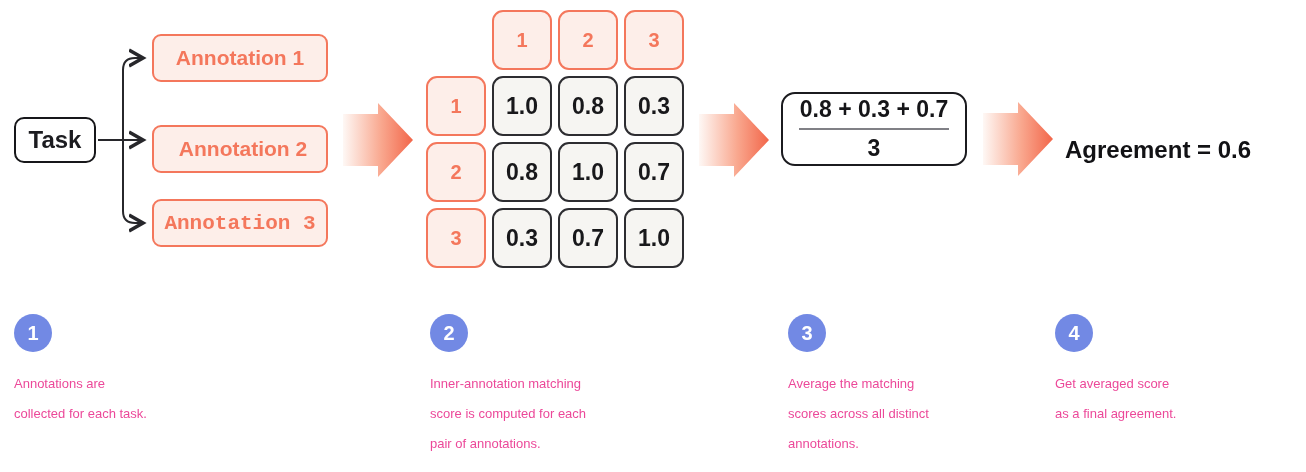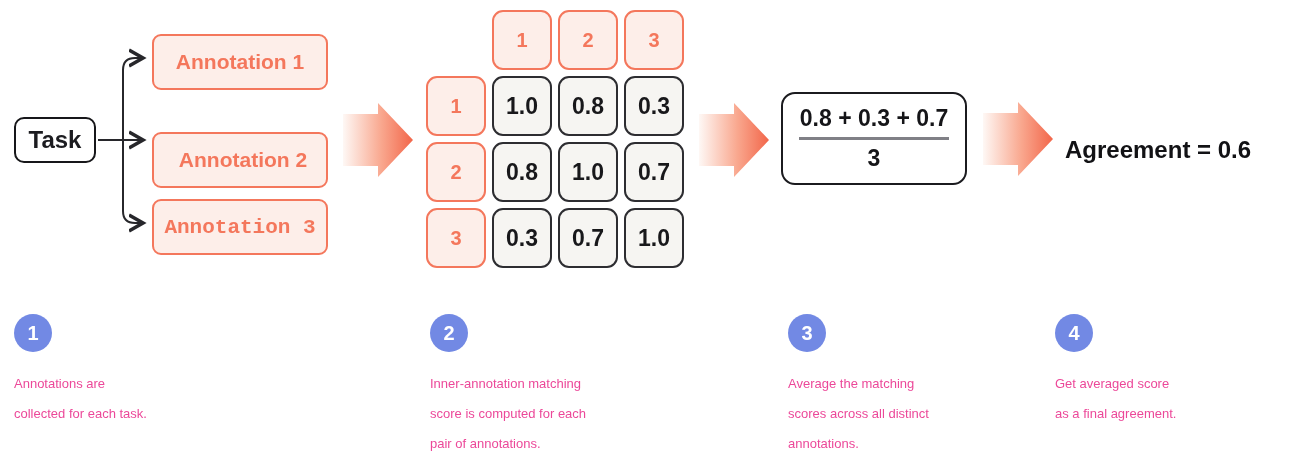--- a/index.html
+++ b/index.html
@@ -19,26 +19,26 @@
   .connectors { position:absolute; left:0; top:0; }
 
   .task-box {
     position:absolute; left:14px; top:117px; width:82px; height:46px;
     border:2.5px solid #17171a; border-radius:10px; background:#fff;
     display:flex; align-items:center; justify-content:center;
     font-weight:bold; font-size:24px; color:var(--ink);
   }
 
   .anno-box {
-    position:absolute; left:152px; width:176px; height:56px;
+    position:absolute; left:152px; width:176px; height:48px;
     border:2px solid var(--accent); border-radius:9px; background:var(--accent-light);
     display:flex; align-items:center; justify-content:center;
     font-weight:bold; font-size:21px; color:var(--accent);
   }
-  .anno-1 { top:34px; } .anno-2 { top:132px;padding-left:6px; } .anno-3 { top:199px;font-family:Liberation Mono, monospace; }
+  .anno-1 { top:34px; } .anno-2 { top:125px;padding-left:6px; } .anno-3 { top:199px;font-family:Liberation Mono, monospace; }
 
   .flow-arrow {
     position:absolute; width:70px; height:74px;
     clip-path: polygon(0 15%, 50% 15%, 50% 0, 100% 50%, 50% 100%, 50% 85%, 0 85%);
     background: linear-gradient(90deg, #fef8f5 0%, #f9a78e 55%, var(--accent-deep) 100%);
   }
   .arrow-1 { left:343px; top:103px; }
   .arrow-2 { left:699px; top:103px; }
   .arrow-3 { left:983px; top:102px; }
 
@@ -53,21 +53,21 @@
   .mcell.head {
     border:2px solid var(--accent); background:var(--accent-light);
     color:var(--accent); font-size:20px;
   }
   .mcell.data {
     border:2px solid var(--cell-border); background:var(--cell-bg);
     color:#18181b; font-size:23px;
   }
 
   .fraction-box {
-    position:absolute; left:781px; top:92px; width:186px; height:93px;
+    position:absolute; left:781px; top:92px; width:186px; height:74px;
     border:2px solid #1b1b1f; border-radius:14px; background:#fff;
     display:flex; flex-direction:column; align-items:center; justify-content:center;
     font-weight:bold; color:#151518;
   }
   .numerator, .denominator { font-size:23px; }
   .frac-bar { width:150px; height:2.5px; background:var(--fraction-bar); margin:5px 0; }
 
   .agreement {
     position:absolute; left:1065px; top:126px;
     font-size:24px; font-weight:bold; color:#121215;margin-top:10px;

